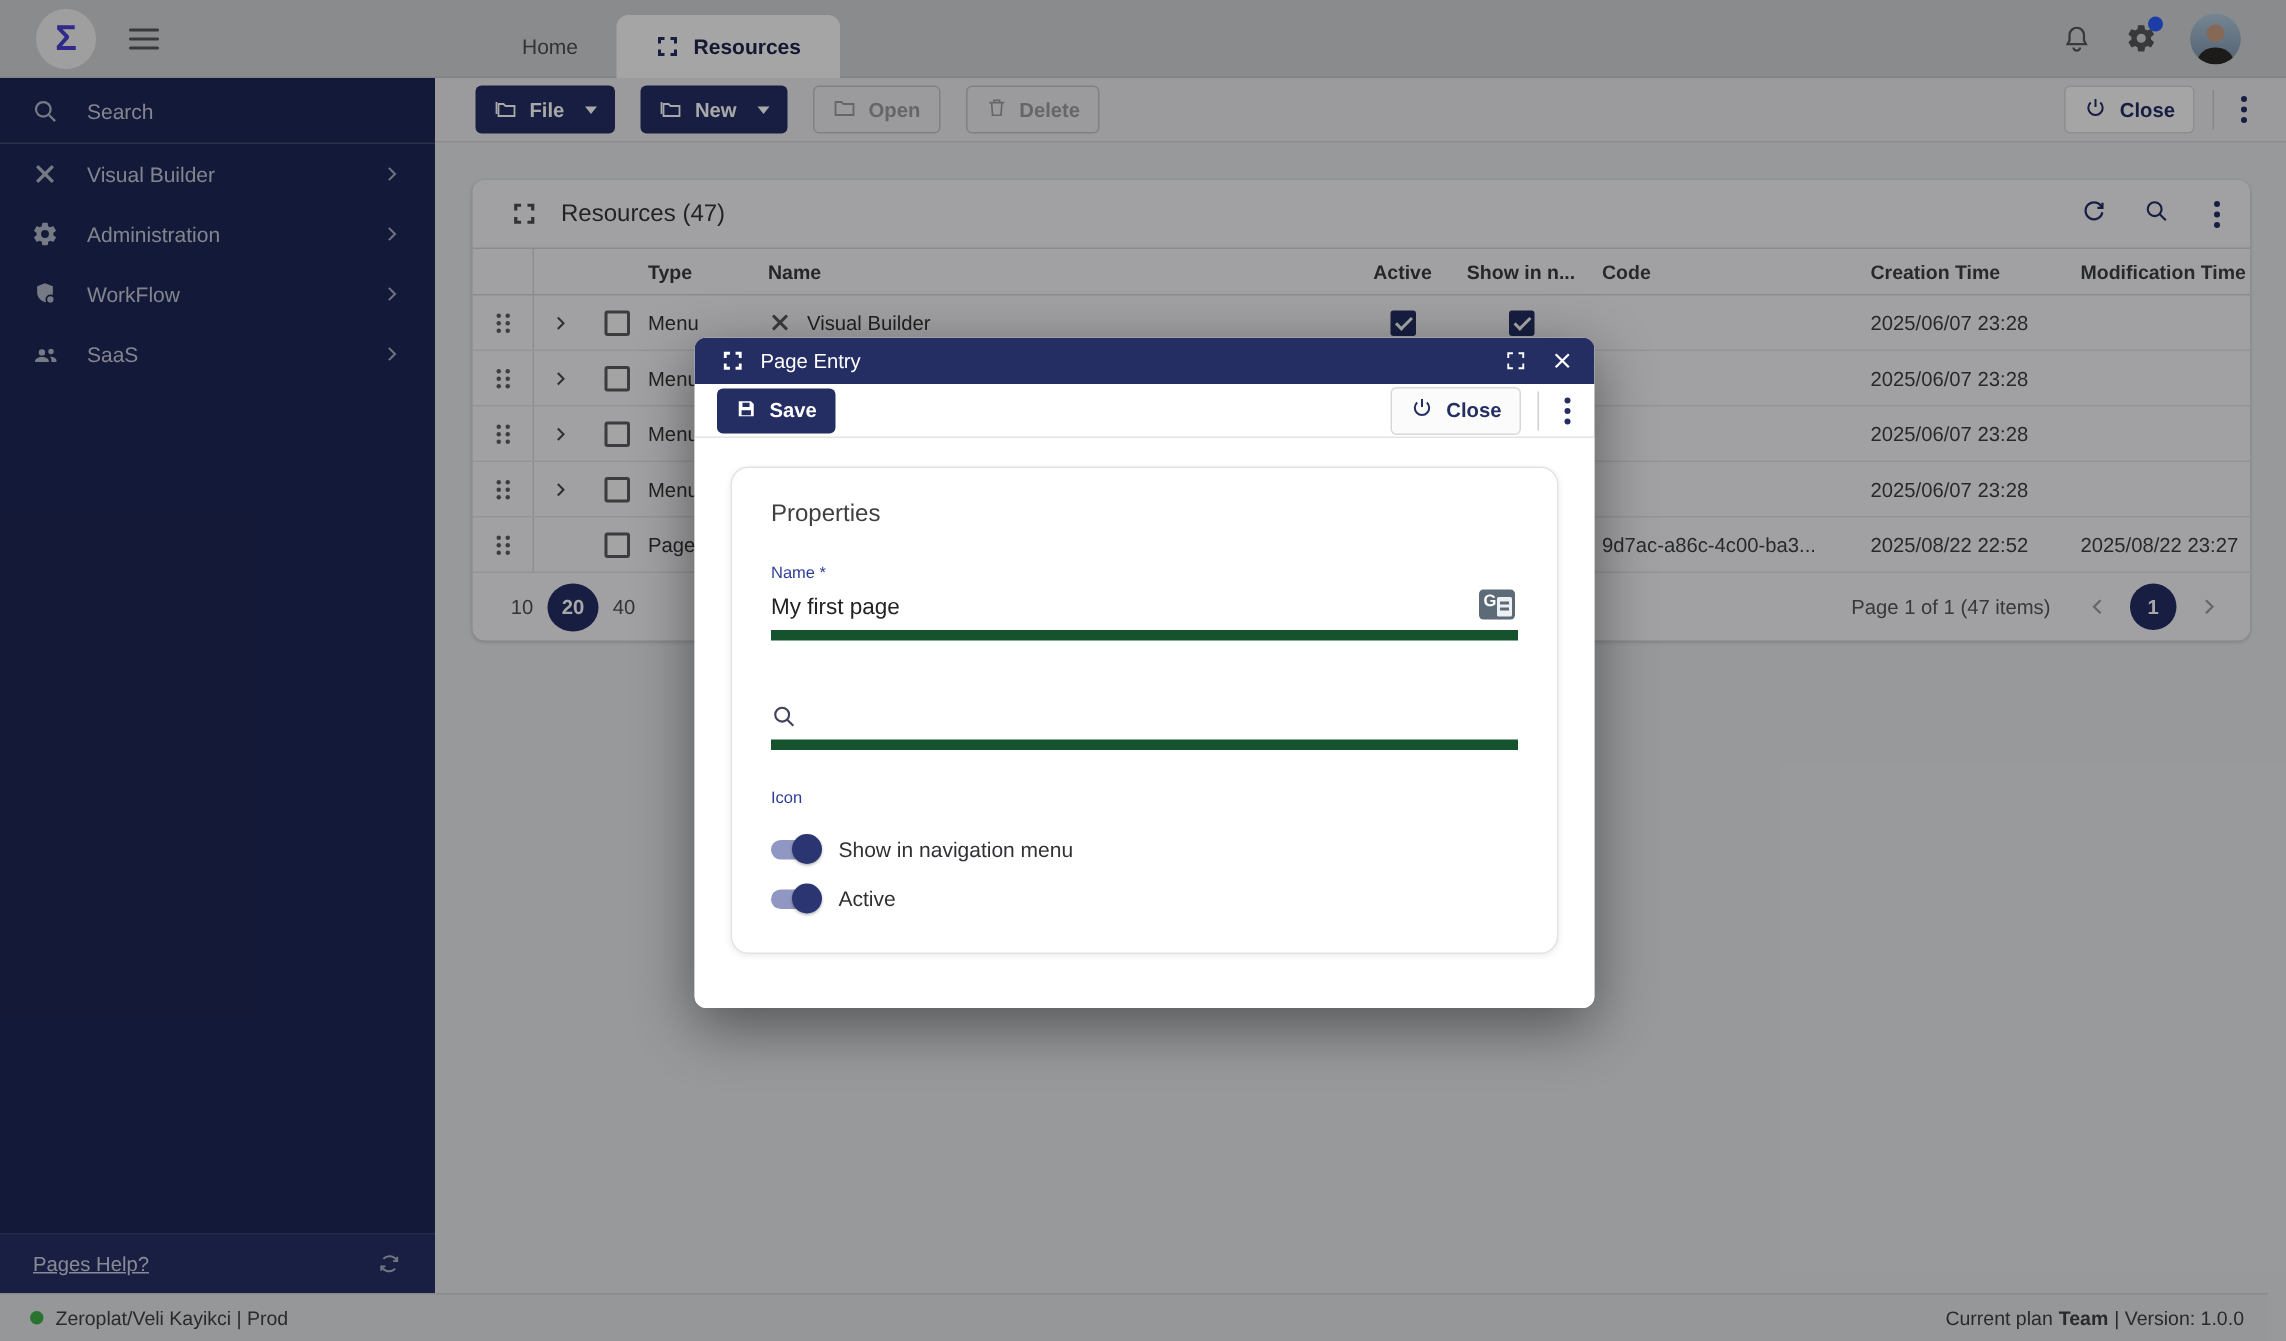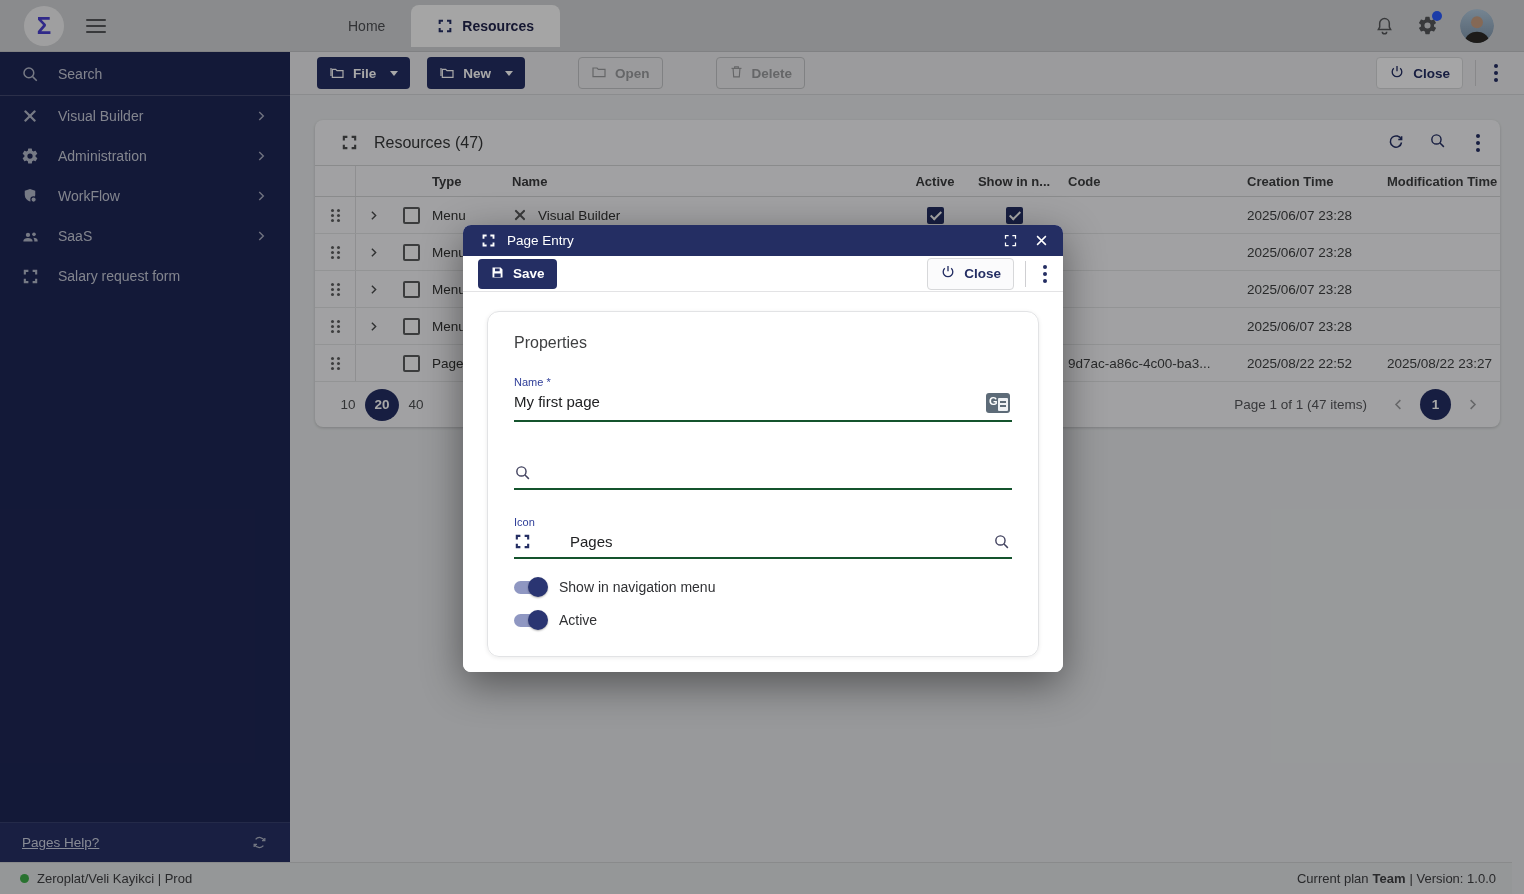--- a/index.html
+++ b/index.html
@@ -9,21 +9,21 @@
 
   
   .topbar { position:absolute; left:0; top:0; width:1524px; height:52px;
     background:#d2d4d7; border-bottom:1px solid #c2c4c7; display:flex; align-items:center; }
   .logo-circle { width:40px; height:40px; border-radius:50%; background:#f2f2f3;
     margin-left:24px; display:flex; align-items:center; justify-content:center; }
   .logo-glyph { color:#4a3fd0; font-weight:800; font-size:24px; line-height:1; }
   .hamburger { width:20px; height:14px; margin-left:22px; display:flex; flex-direction:column;
     justify-content:space-between; cursor:pointer; }
   .hamburger i { display:block; height:2px; background:#55575a; border-radius:1px; }
-  .tabs { display:flex; align-items:center; height:52px; margin-left:216px; }
+  .tabs { display:flex; align-items:flex-end; height:52px; margin-left:216px; }
   .tab { height:42px; padding:0 26px; display:flex; align-items:center; gap:9px;
     font-size:14px; color:#4c4e52; cursor:pointer; }
   .tab.active { background:#fafafa; border-radius:8px 8px 0 0; color:#22254d; font-weight:600; }
   .topbar-right { margin-left:auto; display:flex; align-items:center; gap:22px; margin-right:30px; }
   .icon-btn { position:relative; cursor:pointer; color:#55575a; display:flex; }
   .notif-dot { position:absolute; right:-4px; top:-4px; width:10px; height:10px;
     border-radius:50%; background:#2b5cff; }
   .avatar { width:34px; height:34px; border-radius:50%; overflow:hidden; cursor:pointer; }
 
   
@@ -41,21 +41,21 @@
   .need-help a { color:#ced2e2; font-size:13.5px; text-decoration:underline; cursor:pointer; }
   .need-help .refresh { margin-left:auto; color:#aeb3c6; display:flex; cursor:pointer; }
 
   
   .main { position:absolute; left:290px; top:52px; right:0; bottom:32px; }
   .toolbar { height:43px; background:#ececee; border-bottom:1px solid #d4d5d8;
     display:flex; align-items:center; padding:0 24px 0 27px; gap:17px; }
   .btn { height:32px; border-radius:4px; display:flex; align-items:center; gap:8px;
     padding:0 12px; font-size:13.5px; font-weight:600; cursor:pointer; }
   .btn.primary { background:#242e63; color:#fff; }
-  .btn.disabled { background:transparent; border:1px solid #c3c4c7; color:#9a9b9e;margin-left:36px; }
+  .btn.disabled { background:transparent; border:1px solid #c3c4c7; color:#9a9b9e; }
   .btn.outline { background:#fbfbfc; border:1px solid #d7d8da; color:#242e63; }
   .caret { width:0; height:0; border-left:4.5px solid transparent; border-right:4.5px solid transparent;
     border-top:5px solid currentColor; margin-left:6px; }
   .toolbar-right { margin-left:auto; display:flex; align-items:center; gap:12px; }
   .vdiv { width:1px; height:26px; background:#cfcfd2; }
   .kebab { width:4px; display:flex; flex-direction:column; gap:3px; cursor:pointer; padding:2px 6px; }
   .kebab i { width:4px; height:4px; border-radius:50%; background:#242e63; }
 
   .content { padding:25px 24px 0 25px; }
   .panel { width:1185px; background:#f4f5f7; border-radius:8px;
@@ -120,21 +120,21 @@
   .modal-head-actions > * { cursor:pointer; display:flex; }
   .modal-toolbar { height:36px; display:flex; align-items:center; padding:0 14px 0 15px;
     border-bottom:1px solid #e3e3e5; flex:0 0 auto; }
   .modal-toolbar .btn.primary { height:30px; }
   .mt-right { margin-left:auto; display:flex; align-items:center; gap:11px; }
   .modal-body { flex:1; background:#fff; padding:19px 24px; }
   .card { border:1px solid #e2e3e5; border-radius:12px; box-shadow:0 1px 4px rgba(0,0,0,.08);
     padding:22px 26px 24px 26px; }
   .card-title { font-size:16px; color:#3f4042; margin-bottom:24px; }
   .f-label { font-size:11px; color:#2e3d98; }
-  .f-row { display:flex; align-items:flex-start; border-bottom:2px solid #14532d; padding:5px 2px 7px 0;gap:29px; }
+  .f-row { display:flex; align-items:flex-end; border-bottom:7px solid #14532d; padding:5px 2px 7px 0; }
   .f-input { flex:1; border:none; outline:none; font-size:15px; color:#212224;
     font-family:"Liberation Sans","DejaVu Sans",sans-serif; background:transparent; }
   .f-input::placeholder { color:#8d8e91; }
   .f-search { color:#40415e; display:flex; cursor:pointer; }
   .gap-parent { margin-top:37px; }
   .gap-icon { margin-top:26px; }
   .icon-field-glyph { color:#242e63; display:flex; margin-right:10px; cursor:pointer; }
   .g-translate { width:24px; height:20px; background:#5d6b78; border-radius:3px; position:relative;
     display:inline-block; cursor:pointer; flex:0 0 auto; }
   .g-translate .g { position:absolute; left:3px; top:3px; color:#fff; font-size:11px; font-weight:700; line-height:1; }
@@ -275,31 +275,20 @@
           </svg>
       </span>
       <span>SaaS</span>
       <span class="chev">
         <svg width="14" height="14" viewBox="0 0 24 24" fill="none" stroke="currentColor" stroke-width="2.4">
             <path d="M9 5l7 7-7 7"></path>
           </svg>
       </span>
     </div>
 
-    <div class="side-item">
-      <span class="side-icon">
-        <svg width="17" height="17" viewBox="0 0 24 24" fill="none" stroke="currentColor" stroke-width="3">
-            <path d="M9 4H4v5"></path>
-            <path d="M15 4h5v5"></path>
-            <path d="M20 15v5h-5"></path>
-            <path d="M9 20H4v-5"></path>
-          </svg>
-      </span>
-      <span>Salary request form</span>
-    </div>
 
     <div class="need-help">
       <a>Pages Help?</a>
       <span class="refresh">
         <svg width="17" height="17" viewBox="0 0 24 24" fill="none" stroke="currentColor" stroke-width="1.8">
             <path d="M6.5 7.5a7.5 7.5 0 0 1 12.6 2"></path>
             <path d="M19.5 5.5v4h-4"></path>
             <path d="M17.5 16.5a7.5 7.5 0 0 1-12.6-2"></path>
             <path d="M4.5 18.5v-4h4"></path>
           </svg>
@@ -641,37 +630,20 @@
         <div class="f-row gap-parent">
           <span class="f-search">
               <svg width="17" height="17" viewBox="0 0 24 24" fill="none" stroke="currentColor" stroke-width="2">
                 <circle cx="10.5" cy="10.5" r="6.5"></circle>
                 <path d="M15.5 15.5L21 21"></path>
               </svg>
             </span>
         </div>
 
         <div class="f-label gap-icon">Icon</div>
-        <div class="f-row">
-          <span class="icon-field-glyph">
-            <svg width="17" height="17" viewBox="0 0 24 24" fill="none" stroke="currentColor" stroke-width="3">
-                <path d="M9 4H4v5"></path>
-                <path d="M15 4h5v5"></path>
-                <path d="M20 15v5h-5"></path>
-                <path d="M9 20H4v-5"></path>
-              </svg>
-          </span>
-          <input class="f-input" value="Pages" style="">
-          <span class="f-search">
-              <svg width="17" height="17" viewBox="0 0 24 24" fill="none" stroke="currentColor" stroke-width="2">
-                <circle cx="10.5" cy="10.5" r="6.5"></circle>
-                <path d="M15.5 15.5L21 21"></path>
-              </svg>
-            </span>
-        </div>
 
         <div class="toggles">
           <div class="toggle-row">
             <span class="switch on">
                 <span class="knob"></span>
               </span>
             <span class="toggle-label">Show in navigation menu</span>
           </div>
           <div class="toggle-row">
             <span class="switch on">

